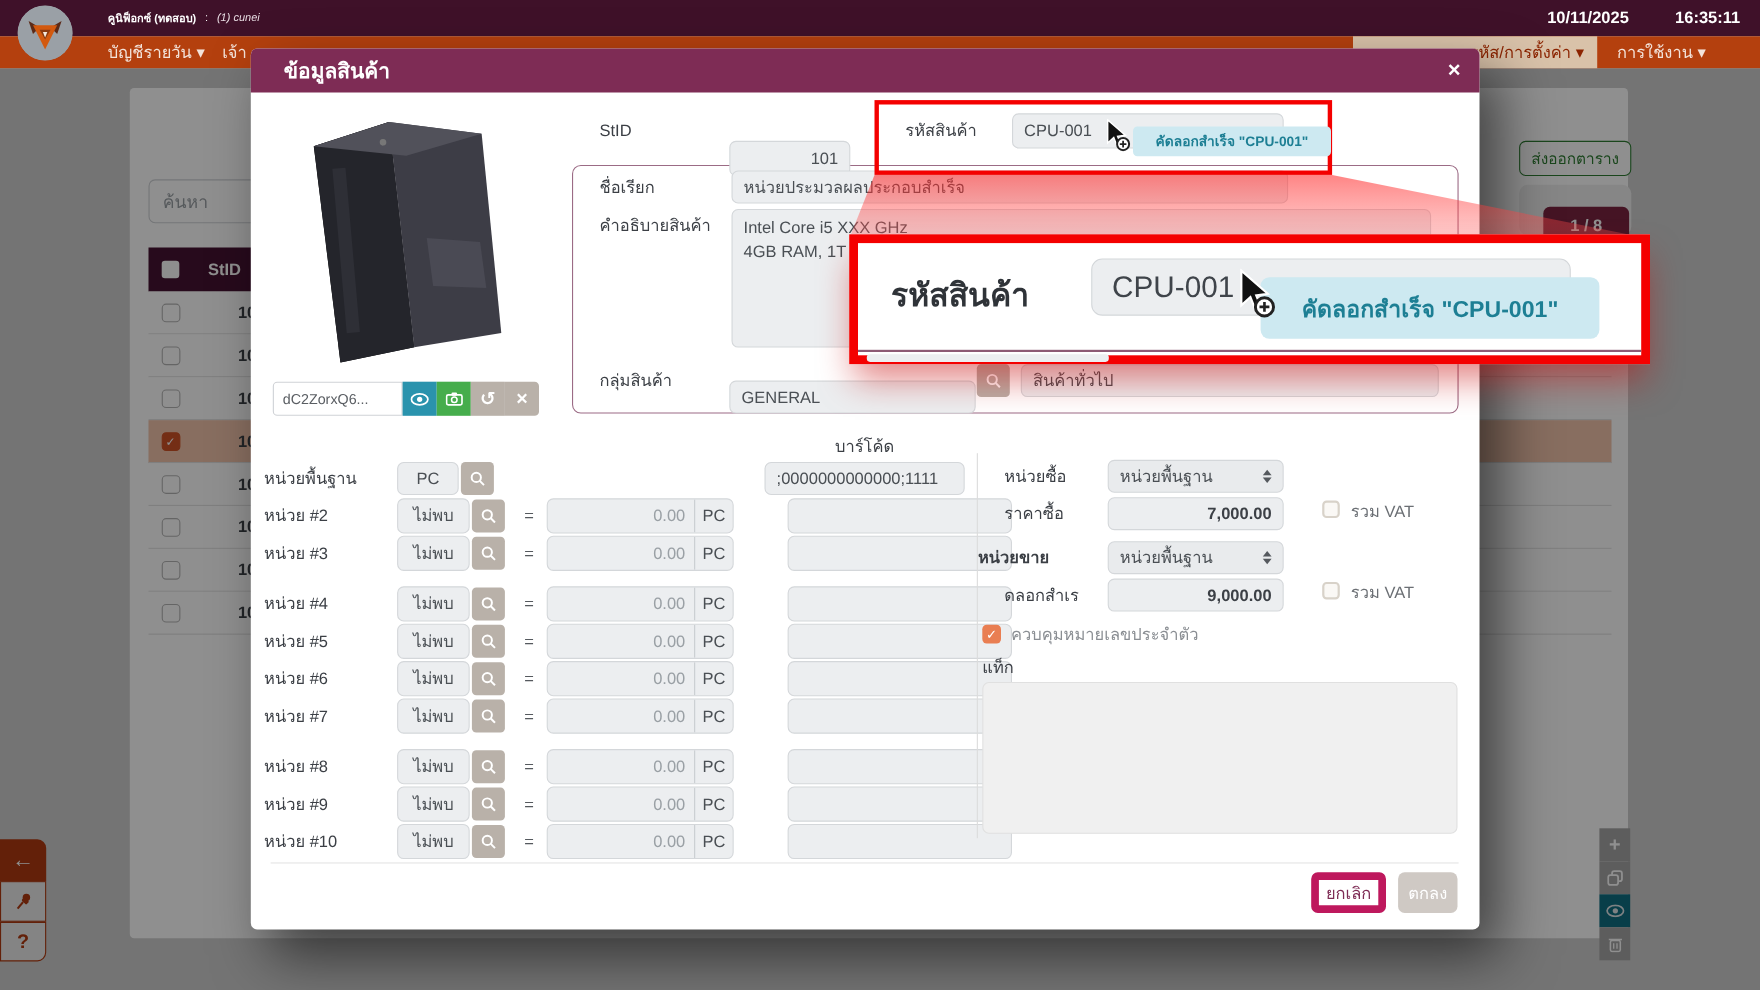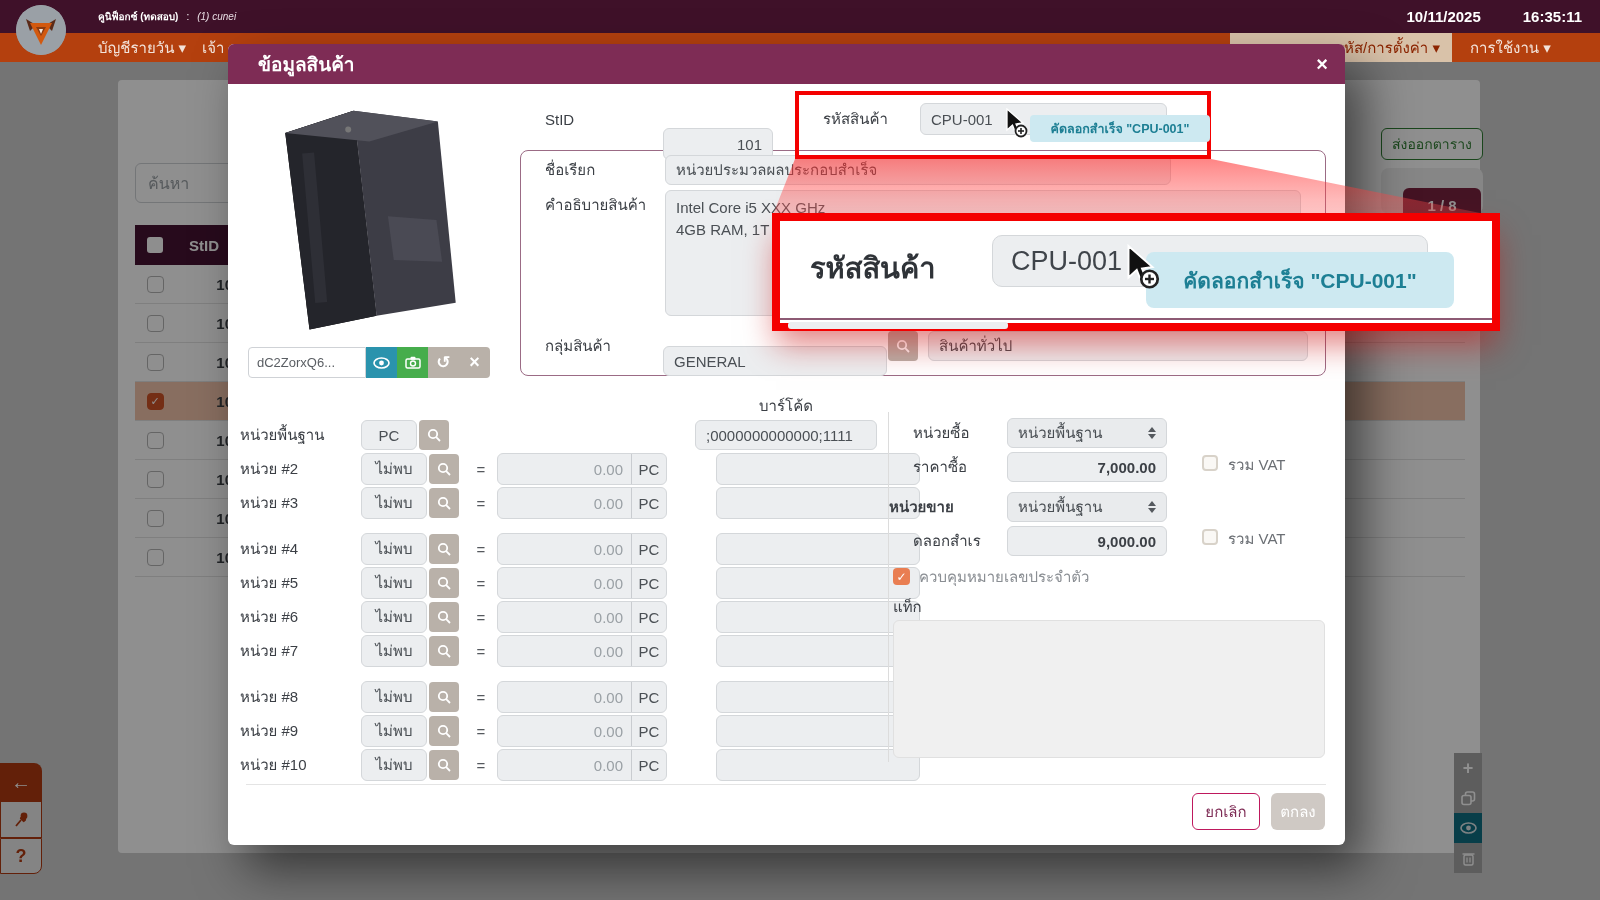--- a/index.html
+++ b/index.html
@@ -72,21 +72,21 @@
   .updown{display:flex;flex-direction:column;gap:2px;}
   .updown i{width:0;height:0;border-left:4px solid transparent;border-right:4px solid transparent;}
   .updown .u{border-bottom:5px solid #55595e;}
   .updown .d{border-top:5px solid #55595e;}
   .cb{width:16px;height:16px;border:2px solid #d8d2c9;border-radius:4px;background:#faf8f5;z-index:11;}
   .cb.on{width:17px;height:17px;border:none;background:#e97e52;color:#fff;font-size:12px;font-weight:bold;
     display:flex;align-items:center;justify-content:center;}
   .vsep{width:1px;background:#dcdcdc;z-index:11;}
   .tagarea{background:#f0f0f0;border:1px solid #e0e0e0;border-radius:6px;z-index:11;}
   .hr{height:1px;background:#e4e4e4;z-index:11;}
-  .btn-cancel{left:1192px;top:793px;width:68px;height:37px;border:1px solid #be185d;border-radius:6px;color:#7e2c55;
+  .btn-cancel{left:1192px;top:793px;width:68px;height:37px;border:7px solid #be185d;border-radius:6px;color:#7e2c55;
     font-size:15px;display:flex;align-items:center;justify-content:center;background:#fff;z-index:11;}
   .btn-ok{left:1271px;top:793px;width:54px;height:37px;background:#cfc9c4;border-radius:6px;color:#fff;
     font-size:15px;display:flex;align-items:center;justify-content:center;z-index:11;}
   .photo-id{left:248px;top:347px;width:118px;height:31px;border:1px solid #cfd2d6;border-radius:4px 0 0 4px;
     background:#fff;color:#5a5e63;font-size:13px;display:flex;align-items:center;padding:0 8px;z-index:11;}
   .pbtn{top:347px;width:31px;height:31px;display:flex;align-items:center;justify-content:center;z-index:11;color:#fff;}
   
   .beam{left:0;top:0;width:1600px;height:900px;z-index:15;pointer-events:none;}
   .red-small{left:795px;top:91px;width:416px;height:68px;border:4px solid #f40000;z-index:18;}
   .red-big{left:772px;top:213px;width:728px;height:118px;background:#fff;border:8px solid #f40000;z-index:19;

